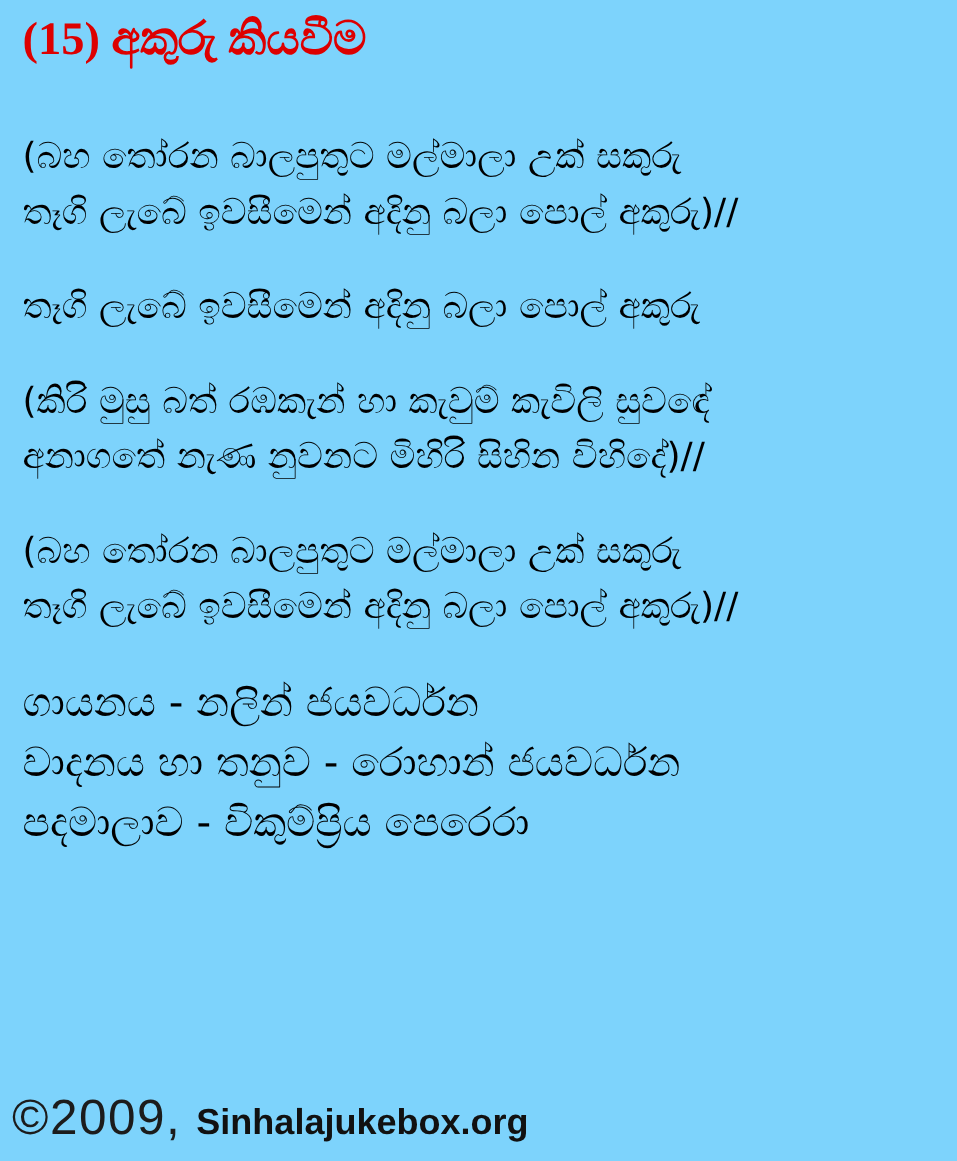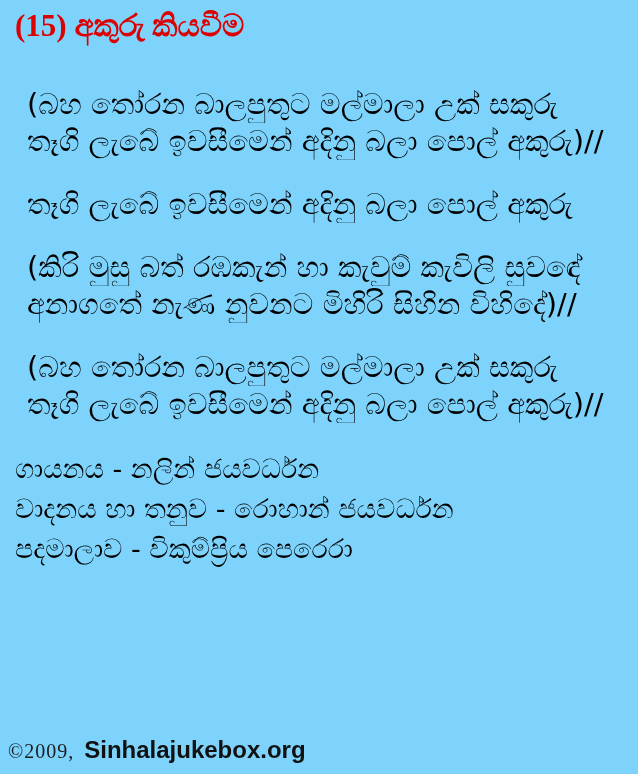--- a/index.html
+++ b/index.html
@@ -28,44 +28,43 @@
     font-size: 31px;
     line-height: 36px;
     color: #dd0000;
     margin: 0 0 42px 0;
     white-space: nowrap;
   }
   .stanza {
     margin: 0 0 26px 0;
   }
   .line {
-    font-size: 29px;
+    font-size: 24px;
     line-height: 37px;
     white-space: nowrap;
     overflow: hidden;
-    margin-left: 12px;
   }
   .credits {
     margin-top: 26px;
   }
   .credit-line {
     font-size: 27px;
     line-height: 40px;
     white-space: nowrap;
     overflow: hidden;
   }
   .footer {
     position: absolute;
     left: 8px;
     bottom: 10px;
     white-space: nowrap;
   }
   .copyright {
-    font-family: Liberation Serif, serif;
-    font-size: 20px;
+    font-family: Liberation Sans, sans-serif;
+    font-size: 33px;
     color: #1c1c1c;
     letter-spacing: 1px;
     margin-top: 34px;
   }
   .site {
     font-family: "Liberation Sans", sans-serif;
     font-weight: bold;
     font-size: 24px;
     color: #111111;
     margin-left: 10px;

